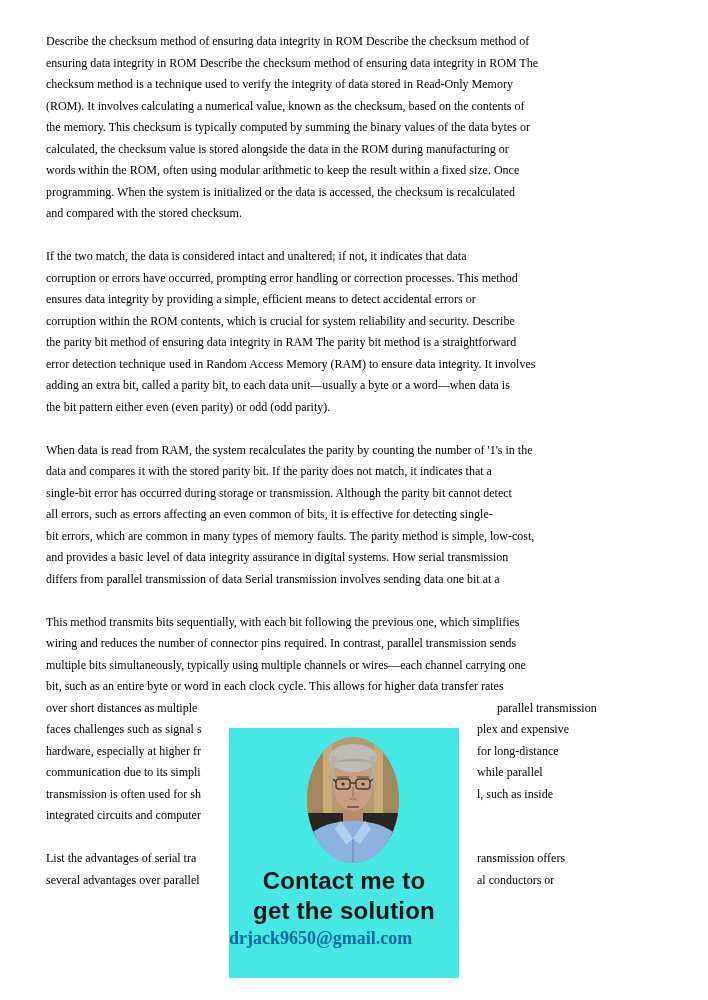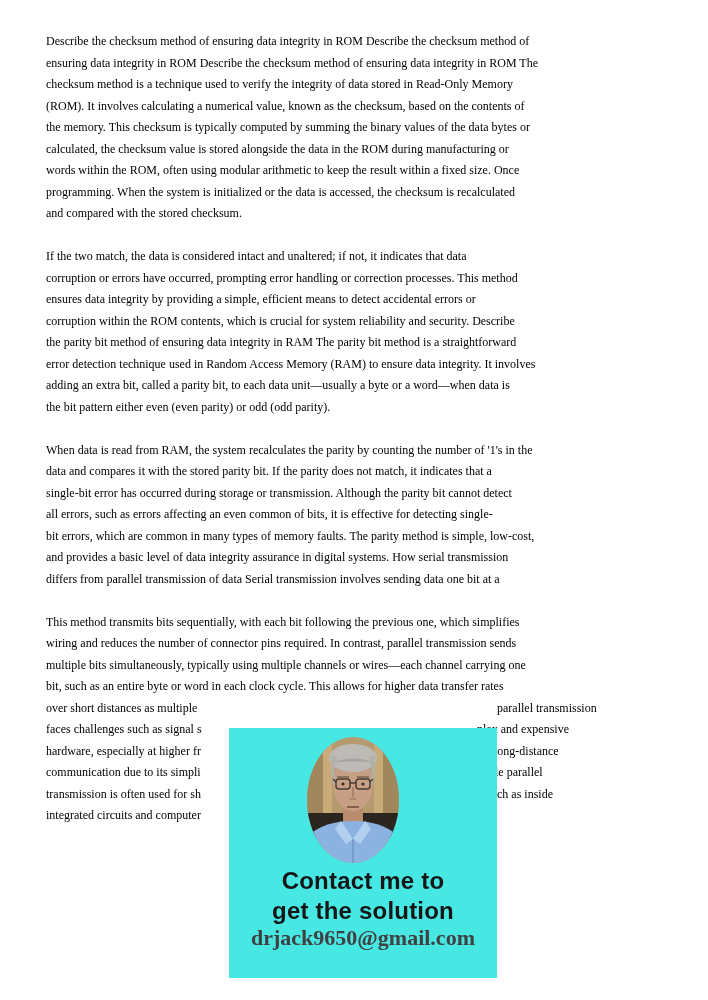--- a/index.html
+++ b/index.html
@@ -9,34 +9,34 @@
   }
   .textcol{position:absolute;left:46px;top:31px;width:632px;}
   .paragraph{margin:0 0 21.5px 0;}
   .line{
     position:relative;height:21.5px;line-height:21.5px;
     font-size:12px;white-space:nowrap;
   }
   .frag-right{position:absolute;left:431px;top:0;}
   .frag-right.wide{left:451px;}
   .overlay{
-    position:absolute;left:229px;top:728px;width:268px;height:250px;
+    position:absolute;left:229px;top:728px;width:230px;height:250px;
     z-index:5;
   }
   .photo{position:absolute;left:78px;top:9px;width:92px;height:126px;}
   .photo svg{display:block;width:100%;height:100%;}
   .contact{
     position:absolute;left:0;right:0;top:138px;text-align:center;
     font-family:"Liberation Sans",sans-serif;font-weight:700;
     font-size:24px;line-height:30px;color:#161616;letter-spacing:0.2px;
   }
   .email{
-    position:absolute;left:0;right:0;top:197px;text-align:center;
+    position:absolute;left:0;right:0;top:197px;
     font-family:"Liberation Serif",serif;font-weight:700;
-    font-size:22px;line-height:26px;color:#404040;
+    font-size:18px;line-height:26px;color:#0369a1;
   }
 </style>
 </head>
 <body>
 
 <div class="page">
 
   <div class="textcol">
       <div class="paragraph">
         <div class="line">Describe the checksum method of ensuring data integrity in ROM Describe the checksum method of</div>
@@ -72,20 +72,24 @@
         <div class="line">This method transmits bits sequentially, with each bit following the previous one, which simplifies</div>
         <div class="line">wiring and reduces the number of connector pins required. In contrast, parallel transmission sends</div>
         <div class="line">multiple bits simultaneously, typically using multiple channels or wires—each channel carrying one</div>
         <div class="line">bit, such as an entire byte or word in each clock cycle. This allows for higher data transfer rates</div>
         <div class="line"><span class="frag-left">over short distances as multiple</span><span class="frag-right wide">parallel transmission</span></div>
         <div class="line"><span class="frag-left">faces challenges such as signal s</span><span class="frag-right">plex and expensive</span></div>
         <div class="line"><span class="frag-left">hardware, especially at higher fr</span><span class="frag-right">for long-distance</span></div>
         <div class="line"><span class="frag-left">communication due to its simpli</span><span class="frag-right">while parallel</span></div>
         <div class="line"><span class="frag-left">transmission is often used for sh</span><span class="frag-right">l, such as inside</span></div>
         <div class="line"><span class="frag-left">integrated circuits and computer</span><span class="frag-right"></span></div>
+      </div>
+      <div class="paragraph">
+        <div class="line"><span class="frag-left">List the advantages of serial tra</span><span class="frag-right">ransmission offers</span></div>
+        <div class="line"><span class="frag-left">several advantages over parallel</span><span class="frag-right">al conductors or</span></div>
       </div>
     </div>
 
   <div class="overlay" style="background: rgb(71, 232, 228);">
     <div class="photo">
       <svg viewBox="0 0 92 126" xmlns="http://www.w3.org/2000/svg">
         <defs>
           <clipPath id="pclip">
               <ellipse cx="46" cy="63" rx="46" ry="63"></ellipse>
             </clipPath>

